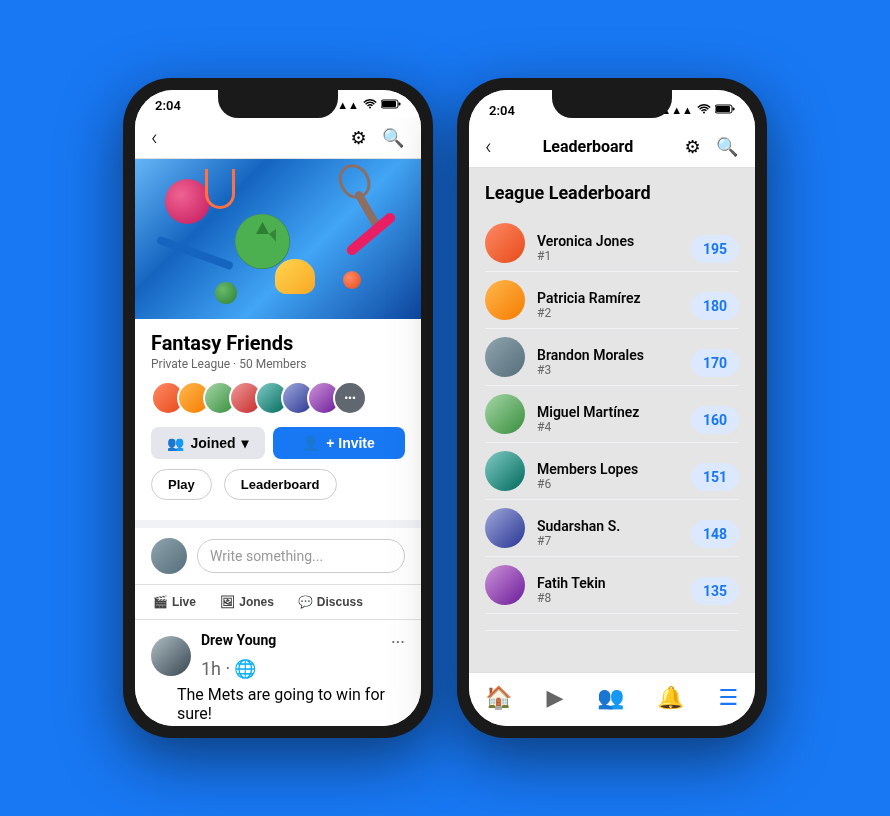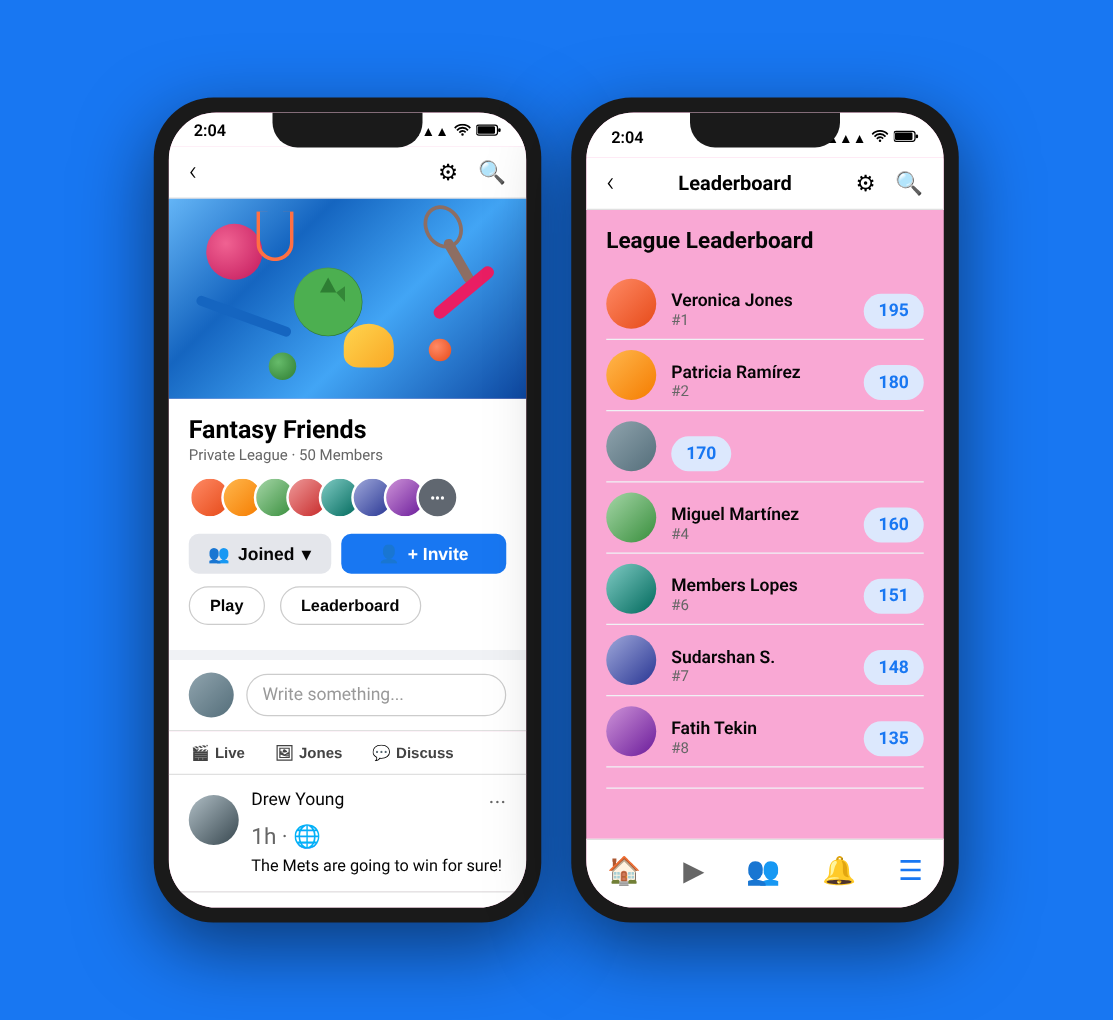--- a/index.html
+++ b/index.html
@@ -26,21 +26,21 @@
       height: 660px;
       background: #1a1a1a;
       border-radius: 48px;
       padding: 12px;
       box-shadow: 0 20px 60px rgba(0,0,0,0.5);
       position: relative;
     }
     .phone-inner {
       width: 100%;
       height: 100%;
-      background: #f9a8d4;
+      background: #e5e5e5;
       border-radius: 38px;
       overflow: hidden;
       position: relative;
       display: flex;
       flex-direction: column;
     }
     .notch {
       position: absolute;
       top: 0;
       left: 50%;
@@ -265,37 +265,37 @@
     }
     .feed-avatar {
       width: 40px;
       height: 40px;
       border-radius: 50%;
       background: linear-gradient(135deg, #b0bec5, #78909c);
       flex-shrink: 0;
     }
     .feed-user-info .name {
       font-size: 14px;
-      font-weight: 400;
+      font-weight: 700;
       color: #050505;
     }
     .feed-user-info .meta {
       font-size: 18px;
       color: #666;
       margin-top: 10px;
     }
     .more-btn {
       font-size: 18px;
       color: #666;
       cursor: pointer;
     }
     .feed-text {
-      font-size: 13px;
+      font-size: 16px;
       color: #050505;
-      margin-left: 50px;
+      margin-left: 26px;
     }
     .bottom-nav {
       display: flex;
       justify-content: space-around;
       align-items: center;
       padding: 8px 0 12px;
       background: #fff;
       border-top: 1px solid #e0e0e0;
       margin-top: auto;
     }
@@ -665,20 +665,24 @@
           <div class="lb-avatar av2"></div>
           <div class="lb-info">
             <div class="lb-name">Patricia Ramírez</div>
             <div class="lb-rank">#2</div>
           </div>
           <div class="lb-score">180</div>
         </div>
 
         <div class="leaderboard-row">
           <div class="lb-avatar av3"></div>
+          <div class="lb-info">
+            <div class="lb-name">Brandon Morales</div>
+            <div class="lb-rank">#3</div>
+          </div>
           <div class="lb-score">170</div>
         </div>
 
         <div class="leaderboard-row">
           <div class="lb-avatar av4"></div>
           <div class="lb-info">
             <div class="lb-name">Miguel Martínez</div>
             <div class="lb-rank">#4</div>
           </div>
           <div class="lb-score">160</div>

